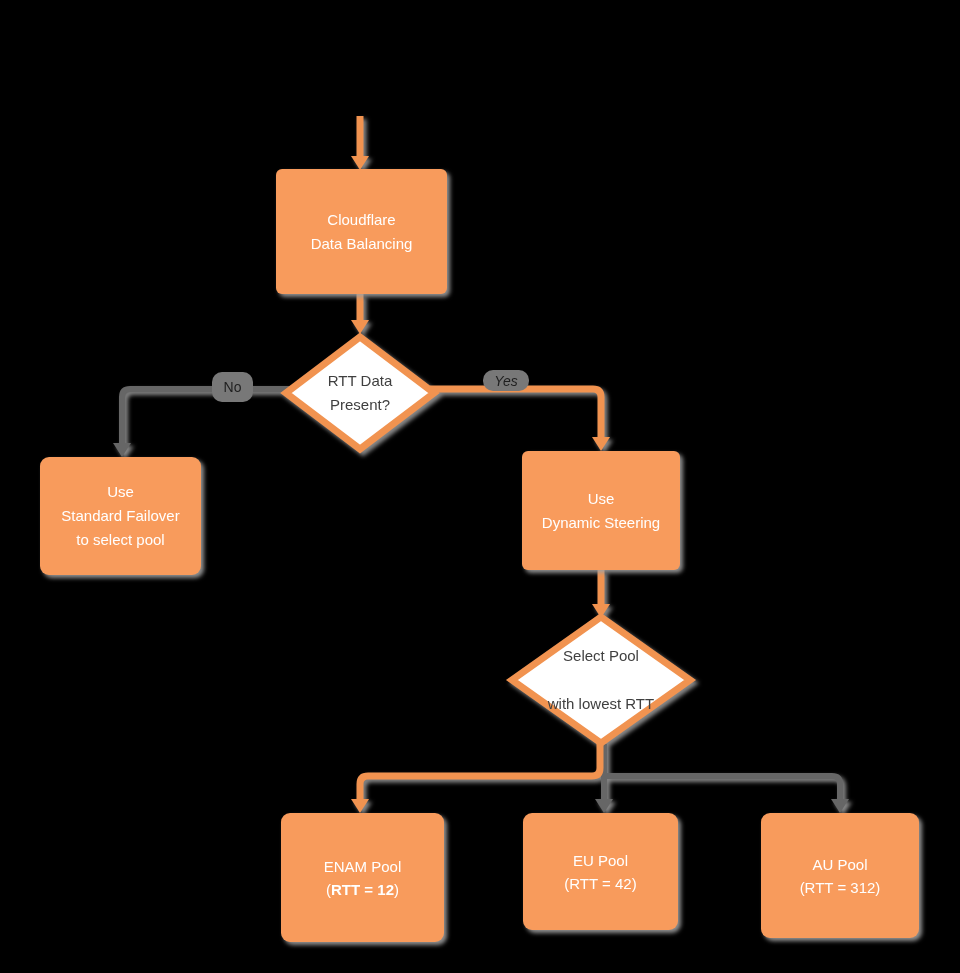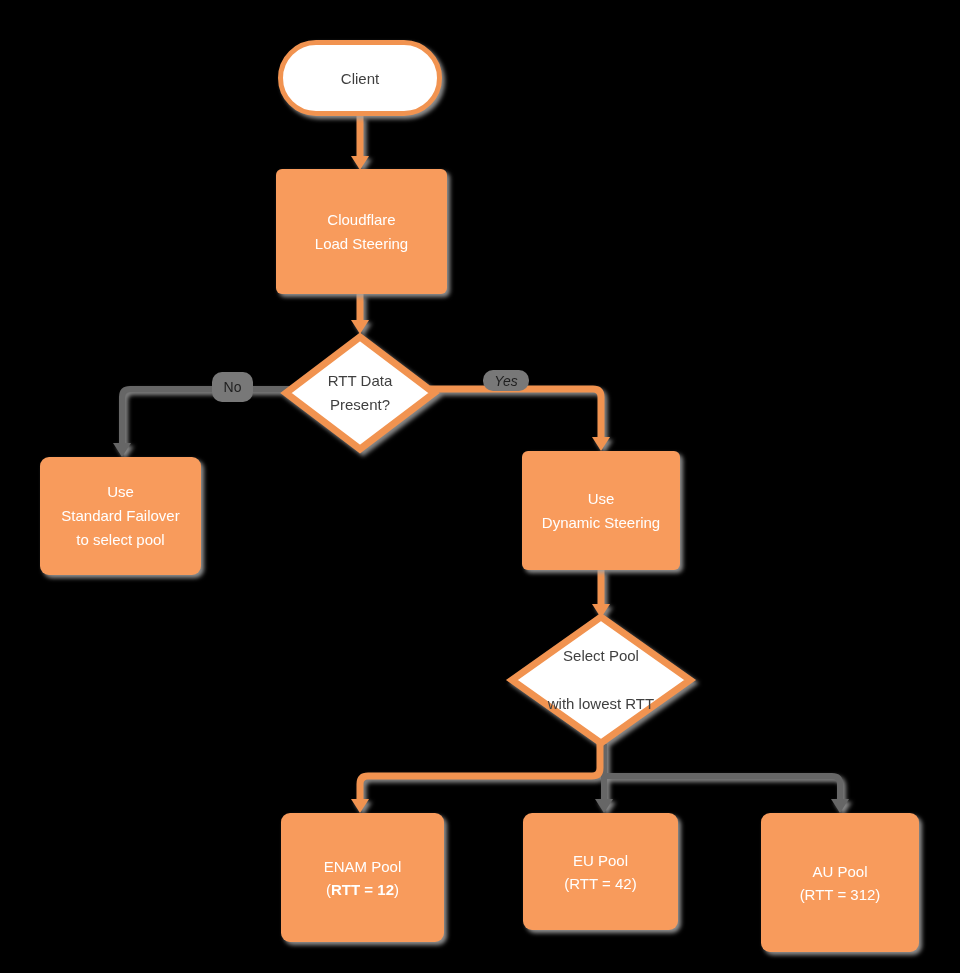--- a/index.html
+++ b/index.html
@@ -96,27 +96,24 @@
     <path class="line-g" d="M604,776 H832 Q840,776 840,784 V799"></path>
     <polygon class="arr-g" points="831,799 849,799 840,813"></polygon>
 
     <path class="line-o" d="M600,742 V768 Q600,776 592,776 H368 Q360,776 360,784 V799"></path>
     <polygon class="arr-o" points="351,799 369,799 360,813"></polygon>
 
     <polygon class="diamond" points="360,337 434,393 360,449 286,393"></polygon>
     <polygon class="diamond" points="601,617 690,680 601,743 512,680"></polygon>
   </svg>
 
-  <div class="node node-stadium" style="left:278px;top:40px;width:164px;height:76px;">
-    <span>Client</span>
-  </div>
 
   <div class="node node-orange" style="left:276px;top:169px;width:171px;height:125px;border-radius:6px;">
     <span>Cloudflare</span>
-    <span>Load Steering</span>
+    <span>Data Balancing</span>
   </div>
 
   <div class="diamond-label" style="left:286px;top:337px;width:148px;height:112px;">
     <span>RTT Data</span>
     <span>Present?</span>
   </div>
 
   <div class="node node-orange" style="left:40px;top:457px;width:161px;height:118px;">
     <span>Use</span>
     <span>Standard Failover</span>
@@ -136,21 +133,21 @@
   <div class="node node-orange pool" style="left:281px;top:813px;width:163px;height:129px;">
     <span>ENAM Pool</span>
     <span><span>(</span><span class="bold">RTT = 12</span><span>)</span></span>
   </div>
 
   <div class="node node-orange pool" style="left:523px;top:813px;width:155px;height:117px;">
     <span>EU Pool</span>
     <span>(RTT = 42)</span>
   </div>
 
-  <div class="node node-orange pool" style="left:761px;top:813px;width:158px;height:139px;">
+  <div class="node node-orange pool" style="left:761px;top:813px;width:158px;height:125px;">
     <span>AU Pool</span>
     <span>(RTT = 312)</span>
   </div>
 
   <div class="edge-label" style="left:212px;top:372px;width:41px;height:30px;">No</div>
   <div class="edge-label" style="left:483px;top:370px;width:46px;height:21px;font-style:italic;">Yes</div>
 
 </div>
 
 </body></html>

